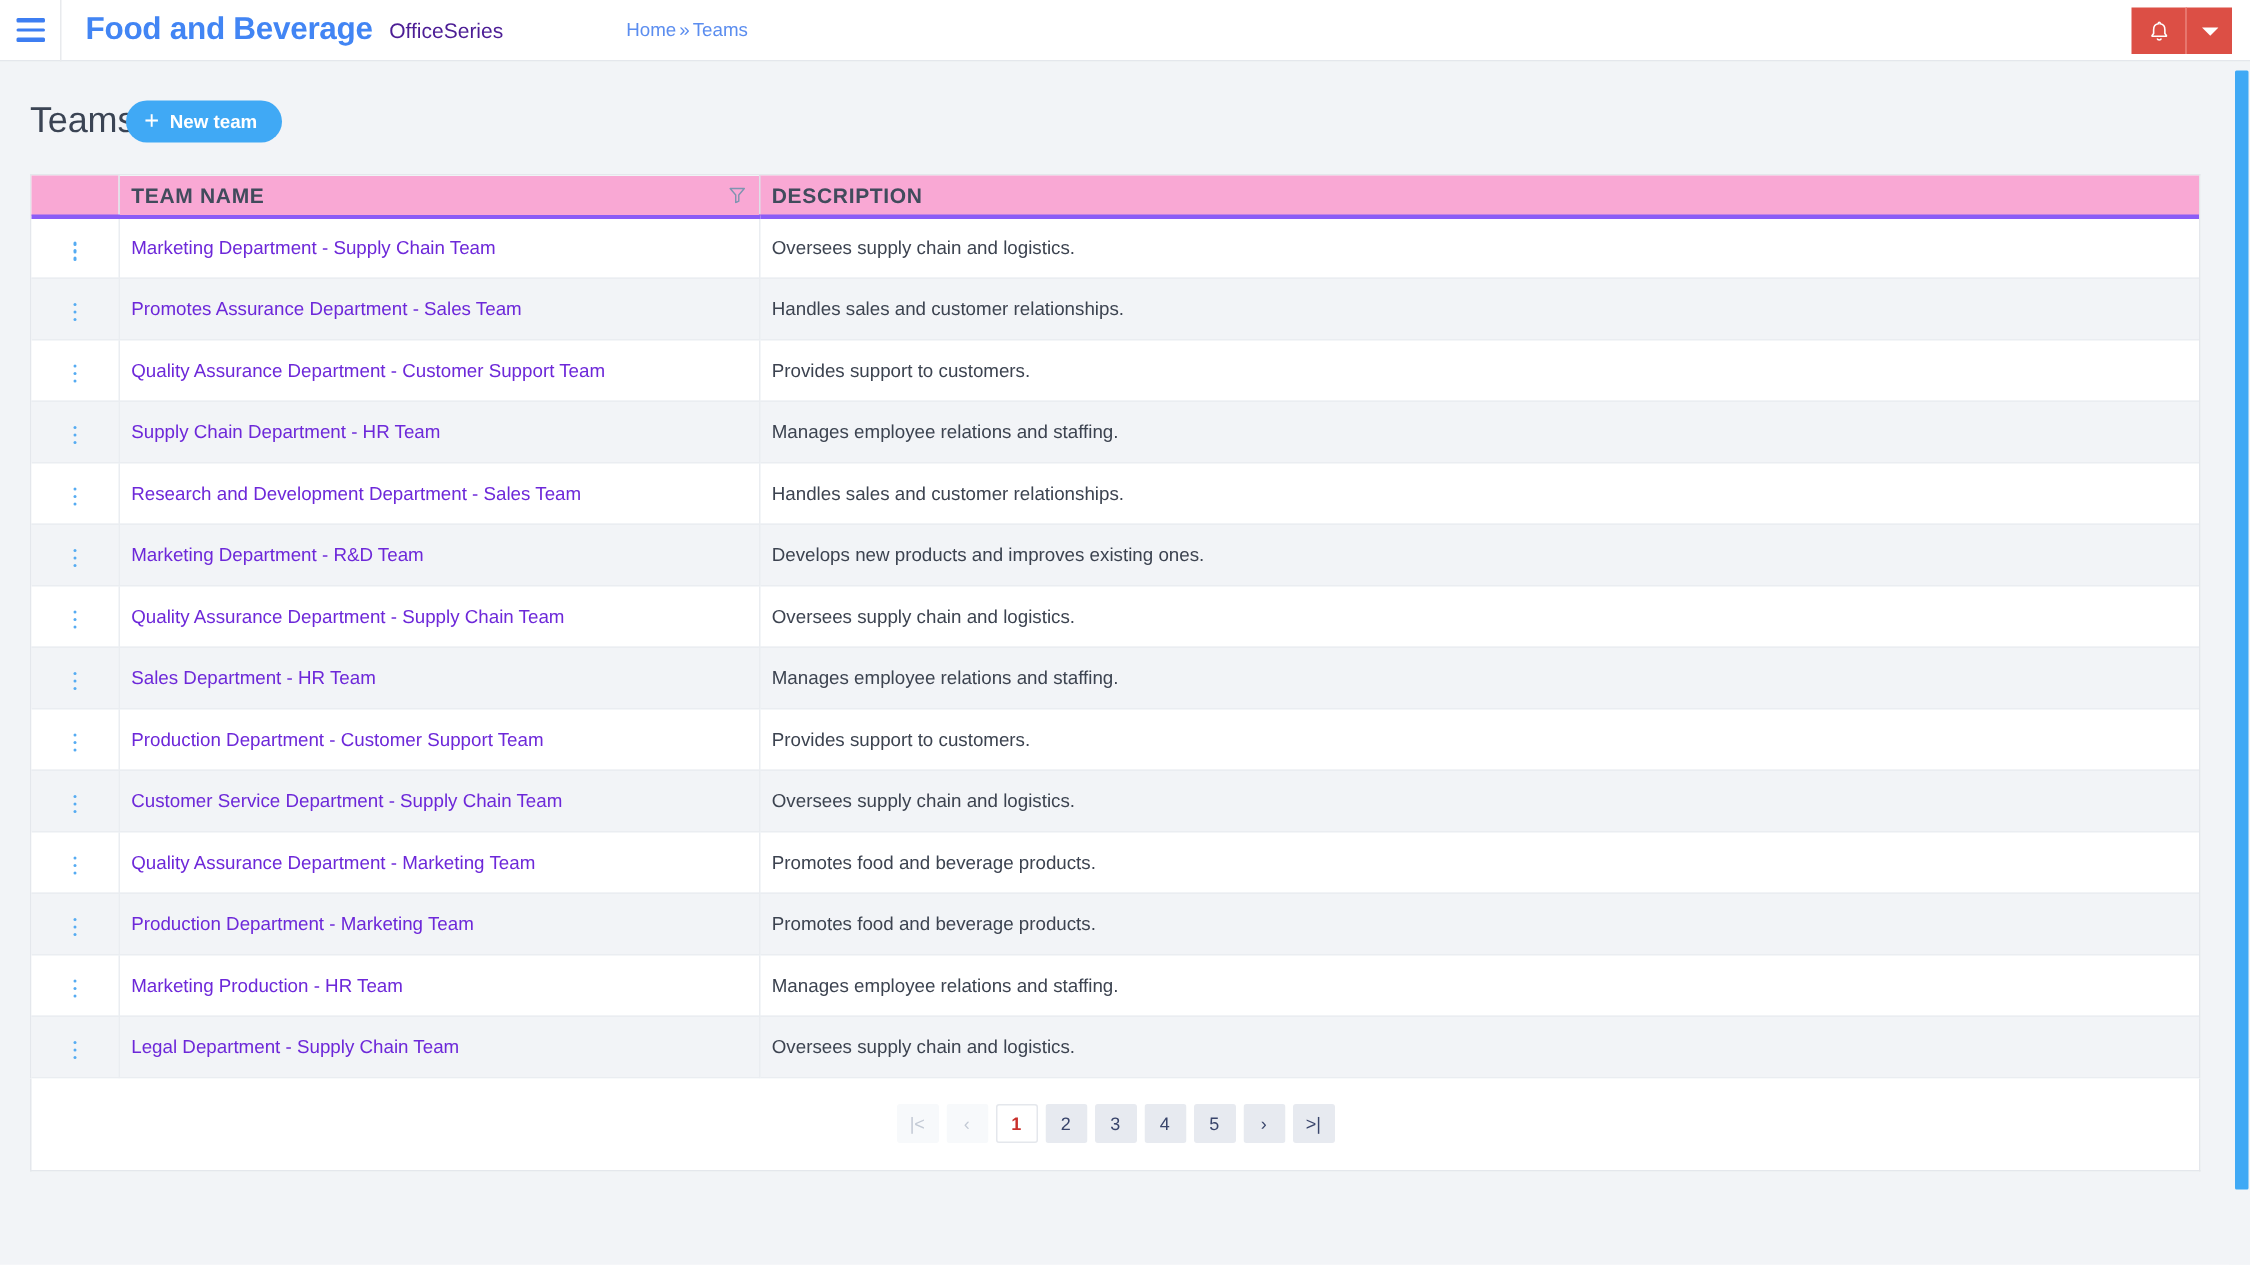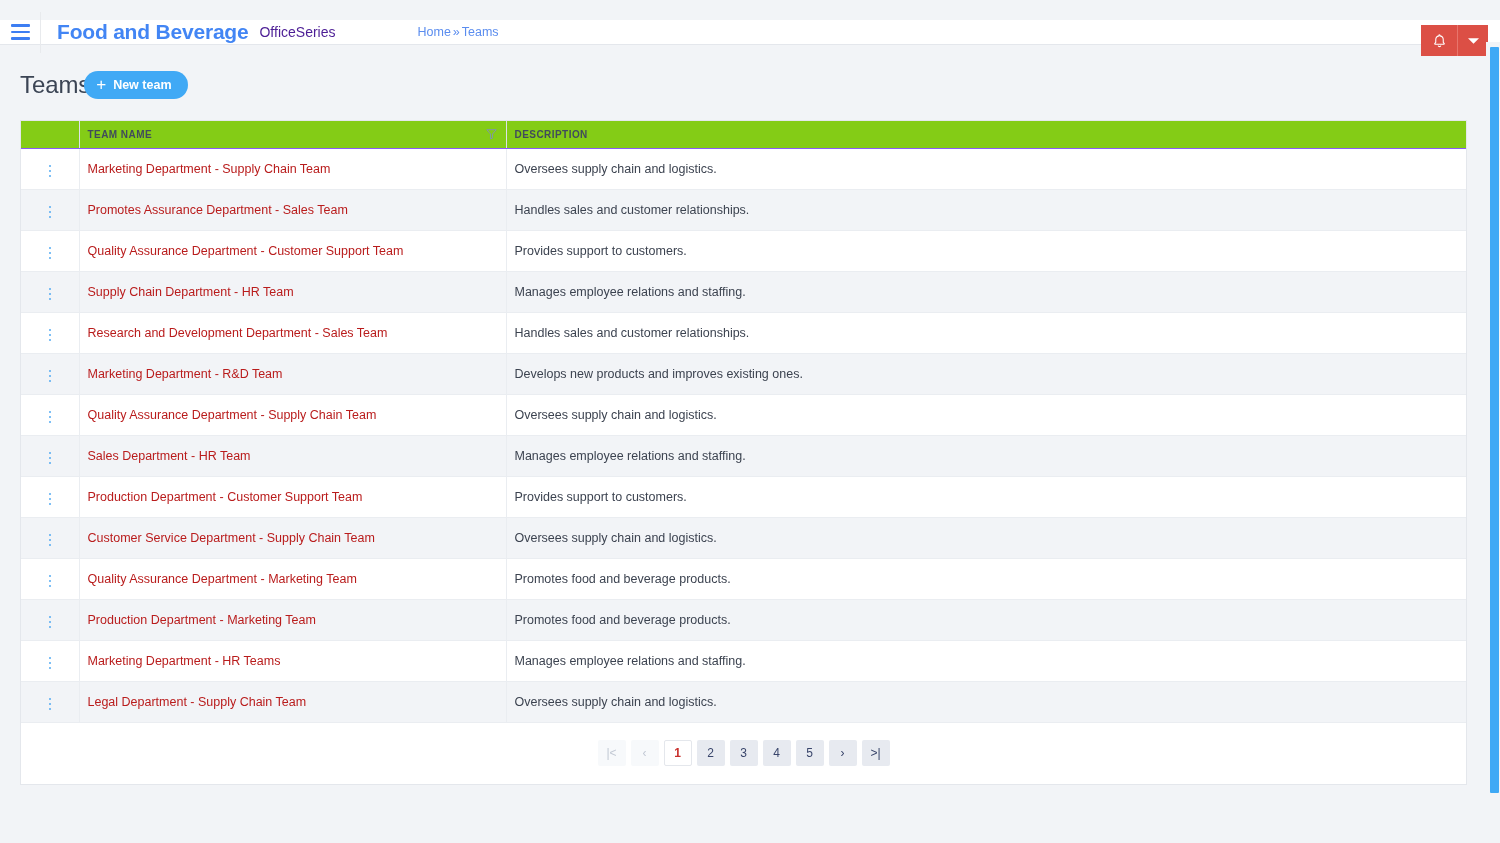--- a/index.html
+++ b/index.html
@@ -6,26 +6,25 @@
   html, body {
     width: 1500px; height: 843px;
     background: #f2f4f7;
     font-family: "Liberation Sans", sans-serif;
     overflow: hidden;
   }
 
   
   .topbar {
     position: relative;
-    height: 25px;
+    height: 41px;
     background: #ffffff;
     border-bottom: 1px solid #e4e7ec;
     display: flex;
     align-items: center;
-    margin-top: 20px;
   }
   .hamburger {
     width: 40px; height: 41px;
     display: flex; flex-direction: column;
     align-items: center; justify-content: center;
     gap: 4px;
     cursor: pointer;
   }
   .hamburger span {
     display: block;
@@ -115,29 +114,29 @@
   
   .table-wrap {
     margin: 15px 20px 0 20px;
     width: 1447px;
     background: #fff;
     border: 1px solid #e4e7ec;
     border-bottom: none;
   }
   table { width: 100%; border-collapse: collapse; table-layout: fixed; }
   thead th {
-    background: #84cc16;
+    background: #f9a8d4;
     height: 27px;
-    font-size: 10px;
+    font-size: 14px;
     font-weight: bold;
     color: #414b5c;
     letter-spacing: 0.45px;
     text-align: left;
     vertical-align: middle;
-    border-bottom: 1px solid #8b5cf6;
+    border-bottom: 3px solid #8b5cf6;
     padding: 0;
   }
   th.col-menu { width: 58px; border-right: 1px solid #dde1e8; }
   th.col-name { width: 427px; position: relative; padding-left: 8px; border-right: 1px solid #dde1e8; }
   th.col-desc { padding-left: 8px; }
   .filter-icon {
     position: absolute;
     right: 9px; top: 50%;
     transform: translateY(-50%);
     cursor: pointer;
@@ -157,21 +156,21 @@
     width: 58px;
   }
   td.cell-name {
     padding-left: 8px;
     border-right: 1px solid #eaedf1;
   }
   td.cell-desc { padding-left: 8px; }
   tbody tr:nth-child(even) td { background: #f2f4f7; }
   tbody tr:nth-child(odd) td { background: #ffffff; }
   .team-link {
-    color: #b91c1c;
+    color: #6d28d9;
     text-decoration: none;
     font-size: 12.5px;
     cursor: pointer;
   }
   .dots {
     display: inline-flex;
     flex-direction: column;
     gap: 2.5px;
     cursor: pointer;
     padding: 4px 6px;
@@ -394,21 +393,21 @@
             </span></td>
           <td class="cell-name"><a class="team-link">Production Department - Marketing Team</a></td>
           <td class="cell-desc">Promotes food and beverage products.</td>
         </tr>
         <tr>
           <td class="cell-menu"><span class="dots">
               <i></i>
               <i></i>
               <i></i>
             </span></td>
-          <td class="cell-name"><a class="team-link">Marketing Department - HR Teams</a></td>
+          <td class="cell-name"><a class="team-link">Marketing Production - HR Team</a></td>
           <td class="cell-desc">Manages employee relations and staffing.</td>
         </tr>
         <tr>
           <td class="cell-menu"><span class="dots">
               <i></i>
               <i></i>
               <i></i>
             </span></td>
           <td class="cell-name"><a class="team-link">Legal Department - Supply Chain Team</a></td>
           <td class="cell-desc">Oversees supply chain and logistics.</td>

